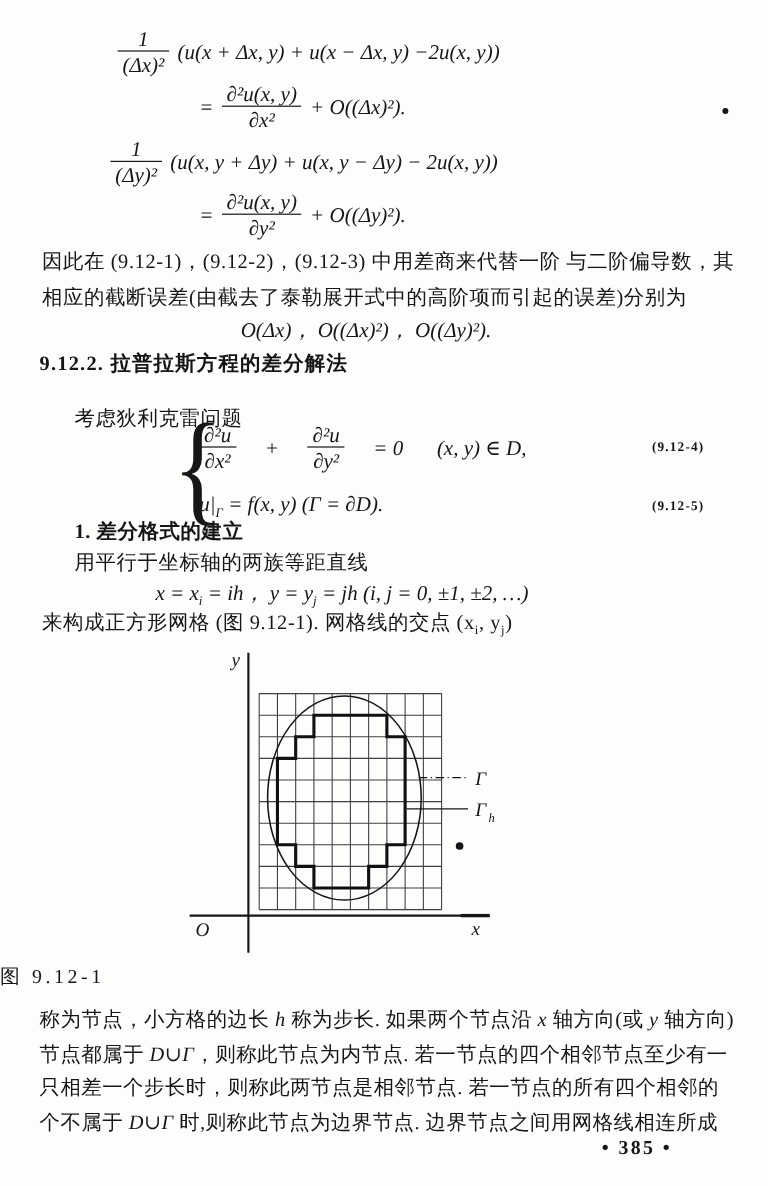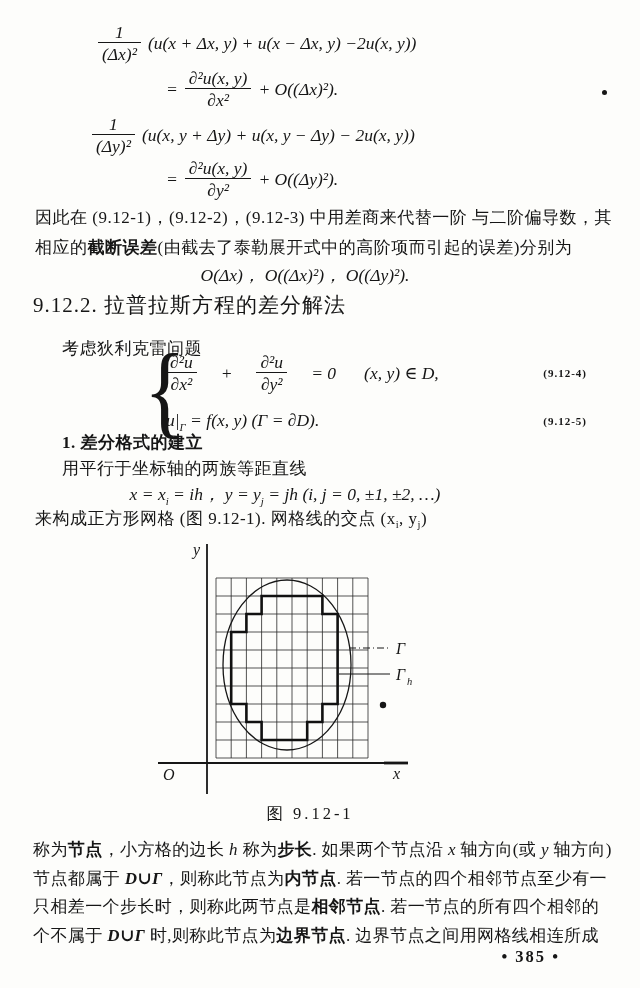--- a/index.html
+++ b/index.html
@@ -9,51 +9,51 @@
     color:#161616;
     font-family:"Liberation Serif","DejaVu Serif",serif;
     overflow:hidden;
   }
   .page{position:relative;width:640px;height:988px;overflow:hidden;}
 
   
   .abs{position:absolute;white-space:nowrap;}
   .cn{font-size:17px;letter-spacing:0.5px;text-align:center;}
   .math{font-style:italic;font-size:17.5px;}
-  .sg-b{font-weight:bold;}
+  .sg-b{font-weight:normal;}
   .sg-i{font-style:italic;}
   sub{font-size:0.62em;}
 
   
   .eqrow{display:flex;align-items:center;gap:7px;}
   .frac{display:inline-block;text-align:center;vertical-align:middle;line-height:1.15;}
   .frac .num{display:block;padding:0 4px;}
   .frac .den{display:block;border-top:1.5px solid #161616;padding:1px 4px 0 4px;}
 
   
-  .heading{font-size:21px;font-weight:normal;letter-spacing:1px;}
+  .heading{font-size:17px;font-weight:bold;letter-spacing:1px;}
   .subhead{font-weight:bold;}
 
   
   .system{position:absolute;top:352px;left:162px;width:425px;height:110px;}
   .system .brace{
     position:absolute;left:-22px;top:-14px;
     font-size:104px;font-style:normal;font-weight:400;line-height:1;
     transform:scaleX(.85);
   }
   .sysrow{position:absolute;left:4px;right:0;display:flex;align-items:center;gap:24px;}
   .sysrow .cond{margin-left:4px;}
   .sysrow .tag{margin-left:auto;font-style:normal;font-weight:700;font-size:11px;letter-spacing:1px;}
 
   
   .figure{position:absolute;top:542px;left:150px;width:360px;height:258px;}
   .figure svg{display:block;}
   .fig-lbl{font-family:"Liberation Serif","DejaVu Serif",serif;font-style:italic;font-size:16px;fill:#161616;}
   .fig-lbl-sm{font-size:10.5px;}
-  .caption{top:803px;left:0;width:620px;text-align:center;font-size:16.5px;letter-spacing:3px;}
+  .caption{top:803px;left:0;width:620px;font-size:16.5px;letter-spacing:3px;}
 
   
   .bodypara{position:absolute;top:836px;left:33px;width:578px;}
   .bodypara .ln{line-height:28.6px;white-space:nowrap;font-size:17px;letter-spacing:0.4px;}
 
   .pagenum{top:947px;right:80px;font-weight:bold;font-size:16.5px;letter-spacing:2px;}
 
   .artifact-dot{position:absolute;width:5px;height:5px;border-radius:50%;background:#161616;}
   .centered{text-align:center;}
 </style>

